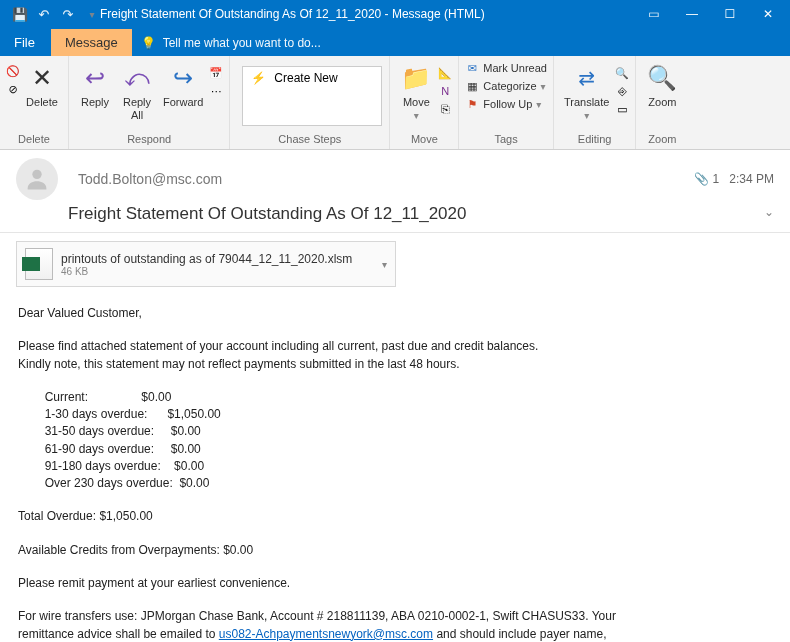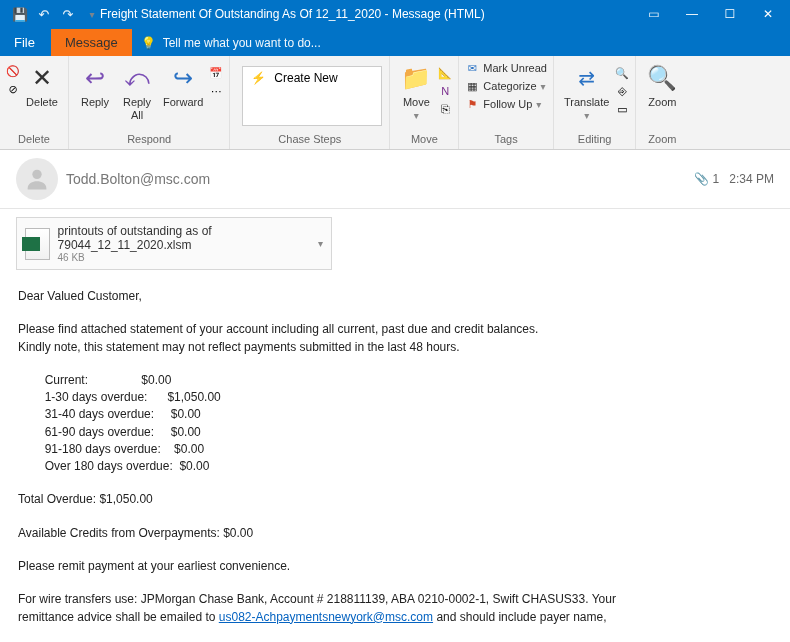--- a/index.html
+++ b/index.html
@@ -6,43 +6,43 @@
 body{background:#fff;width:790px;height:642px;overflow:hidden;font-size:12px}
 .titlebar{background:#0173c7;height:28px;display:flex;align-items:center;color:#fff;padding:0 4px}
 .tb-left{display:flex;gap:8px;padding-left:8px}
 .tb-icon{width:16px;height:16px;display:flex;align-items:center;justify-content:center;opacity:.9;font-size:13px}
 .tb-title{flex:1;font-size:12px}
 .tb-right{display:flex;gap:2px}
 .tb-btn{width:36px;height:28px;display:flex;align-items:center;justify-content:center;font-size:12px}
 .menubar{background:#0173c7;height:28px;display:flex;align-items:flex-end;color:#fff}
 .tab{padding:6px 14px 6px;font-size:13px;cursor:pointer}
 .tab.file{padding-right:16px}
-.tab.active{background:#f97316;color:#333}
+.tab.active{background:#fdba74;color:#333}
 .tellme{display:flex;align-items:center;gap:6px;padding:6px 10px;font-size:12px;opacity:.95}
 .ribbon{background:#f3f3f3;height:94px;border-bottom:1px solid #d0d0d0;display:flex}
 .rgroup{border-right:1px solid #e0e0e0;display:flex;flex-direction:column;justify-content:space-between;padding:4px 6px 2px}
 .rgroup-body{flex:1;display:flex;align-items:flex-start;gap:2px}
 .rgroup-label{text-align:center;font-size:11px;color:#666;padding-bottom:2px}
 .rbtn{display:flex;flex-direction:column;align-items:center;justify-content:flex-start;padding:2px 4px;gap:2px;min-width:40px;cursor:pointer}
 .rbtn-icon{width:32px;height:32px;display:flex;align-items:center;justify-content:center;font-size:24px}
 .rbtn-label{font-size:11px;text-align:center;color:#333;line-height:1.15}
 .qs{flex:1;padding:6px}
 .qs-box{background:#fff;border:1px solid #ccc;height:60px;padding:4px 8px;font-size:12px;display:flex;align-items:flex-start;gap:8px;width:140px}
 .tags-col{display:flex;flex-direction:column;gap:2px;font-size:11px;color:#333}
 .tags-row{display:flex;align-items:center;gap:4px;padding:1px 0;cursor:pointer}
 .mini{width:14px;height:14px;display:inline-flex;align-items:center;justify-content:center;font-size:11px}
 .msghdr{padding:8px 16px;border-bottom:1px solid #e5e5e5}
-.from-row{display:flex;align-items:center;gap:8px}
+.from-row{display:flex;align-items:center;gap:20px}
 .avatar{width:42px;height:42px;border-radius:50%;background:#e8e8e8;display:flex;align-items:center;justify-content:center}
 .avatar svg{width:28px;height:28px;fill:#c4c4c4}
 .from{color:#777;font-size:14px}
 .meta-right{margin-left:auto;display:flex;align-items:center;gap:10px;color:#666;font-size:12px}
 .subject{font-size:17px;color:#333;margin:4px 0 0 52px}
 .chev{margin-left:auto;color:#888}
-.attach{margin:8px 16px 4px;border:1px solid #d7d7d7;display:flex;align-items:center;gap:8px;padding:6px 8px;width:316px;background:#fafafa}
+.attach{margin:8px 16px 4px;border:1px solid #d7d7d7;display:flex;align-items:center;gap:8px;padding:6px 8px;width:380px;background:#fafafa}
 .xls{width:28px;height:32px;background:linear-gradient(#fff,#f0f0f0);border:1px solid #bbb;position:relative}
 .xls::before{content:"";position:absolute;left:-4px;top:8px;width:18px;height:14px;background:#1e7145;color:#fff;font-size:9px}
 .attach-name{font-size:12px;color:#333}
 .attach-size{font-size:10px;color:#888}
 .attach-dd{margin-left:auto;color:#888;font-size:10px}
 .body{padding:14px 18px;font-family:"Courier New",monospace;font-size:12px;line-height:1.35;color:#222;white-space:pre;overflow:hidden}
 .body a{color:#0563c1;text-decoration:underline}
 .dn{font-size:10px;color:#888}
 </style>
 </head>
@@ -191,42 +191,46 @@
           <circle cx="12" cy="8" r="4"></circle>
           <path d="M4 20c0-4 4-6 8-6s8 2 8 6v1H4z"></path>
         </svg>
     </div>
     <span class="from">Todd.Bolton@msc.com</span>
     <div class="meta-right">
       <span>📎 <span>1</span></span>
       <span>2:34 PM</span>
     </div>
   </div>
+  <div style="display:flex;align-items:center">
+    <div class="subject">Freight Statement Of Outstanding As Of 12_11_2020</div>
+    <span class="chev">⌄</span>
+  </div>
 </div>
 
 <div class="attach">
   <div class="xls"></div>
   <div>
     <div class="attach-name">printouts of outstanding as of 79044_12_11_2020.xlsm</div>
     <div class="attach-size">46 KB</div>
   </div>
   <span class="attach-dd">▾</span>
 </div>
 
 <div class="body"><span>Dear Valued Customer,</span>
 
 <span>Please find attached statement of your account including all current, past due and credit balances.</span>
 <span>Kindly note, this statement may not reflect payments submitted in the last 48 hours.</span>
 
 <span>        Current:                $0.00</span>
 <span>        1-30 days overdue:      $1,050.00</span>
-<span>        31-40 days overdue:     $0.00</span>
+<span>        31-50 days overdue:     $0.00</span>
 <span>        61-90 days overdue:     $0.00</span>
 <span>        91-180 days overdue:    $0.00</span>
-<span>        Over 180 days overdue:  $0.00</span>
+<span>        Over 230 days overdue:  $0.00</span>
 
 <span>Total Overdue: $1,050.00</span>
 
 <span>Available Credits from Overpayments: $0.00</span>
 
 <span>Please remit payment at your earliest convenience.</span>
 
 <span>For wire transfers use: JPMorgan Chase Bank, Account # 218811139, ABA 0210-0002-1, Swift CHASUS33. Your</span>
 <span>remittance advice shall be emailed to </span><a>us082-Achpaymentsnewyork@msc.com</a><span> and should include payer name,</span>
 

